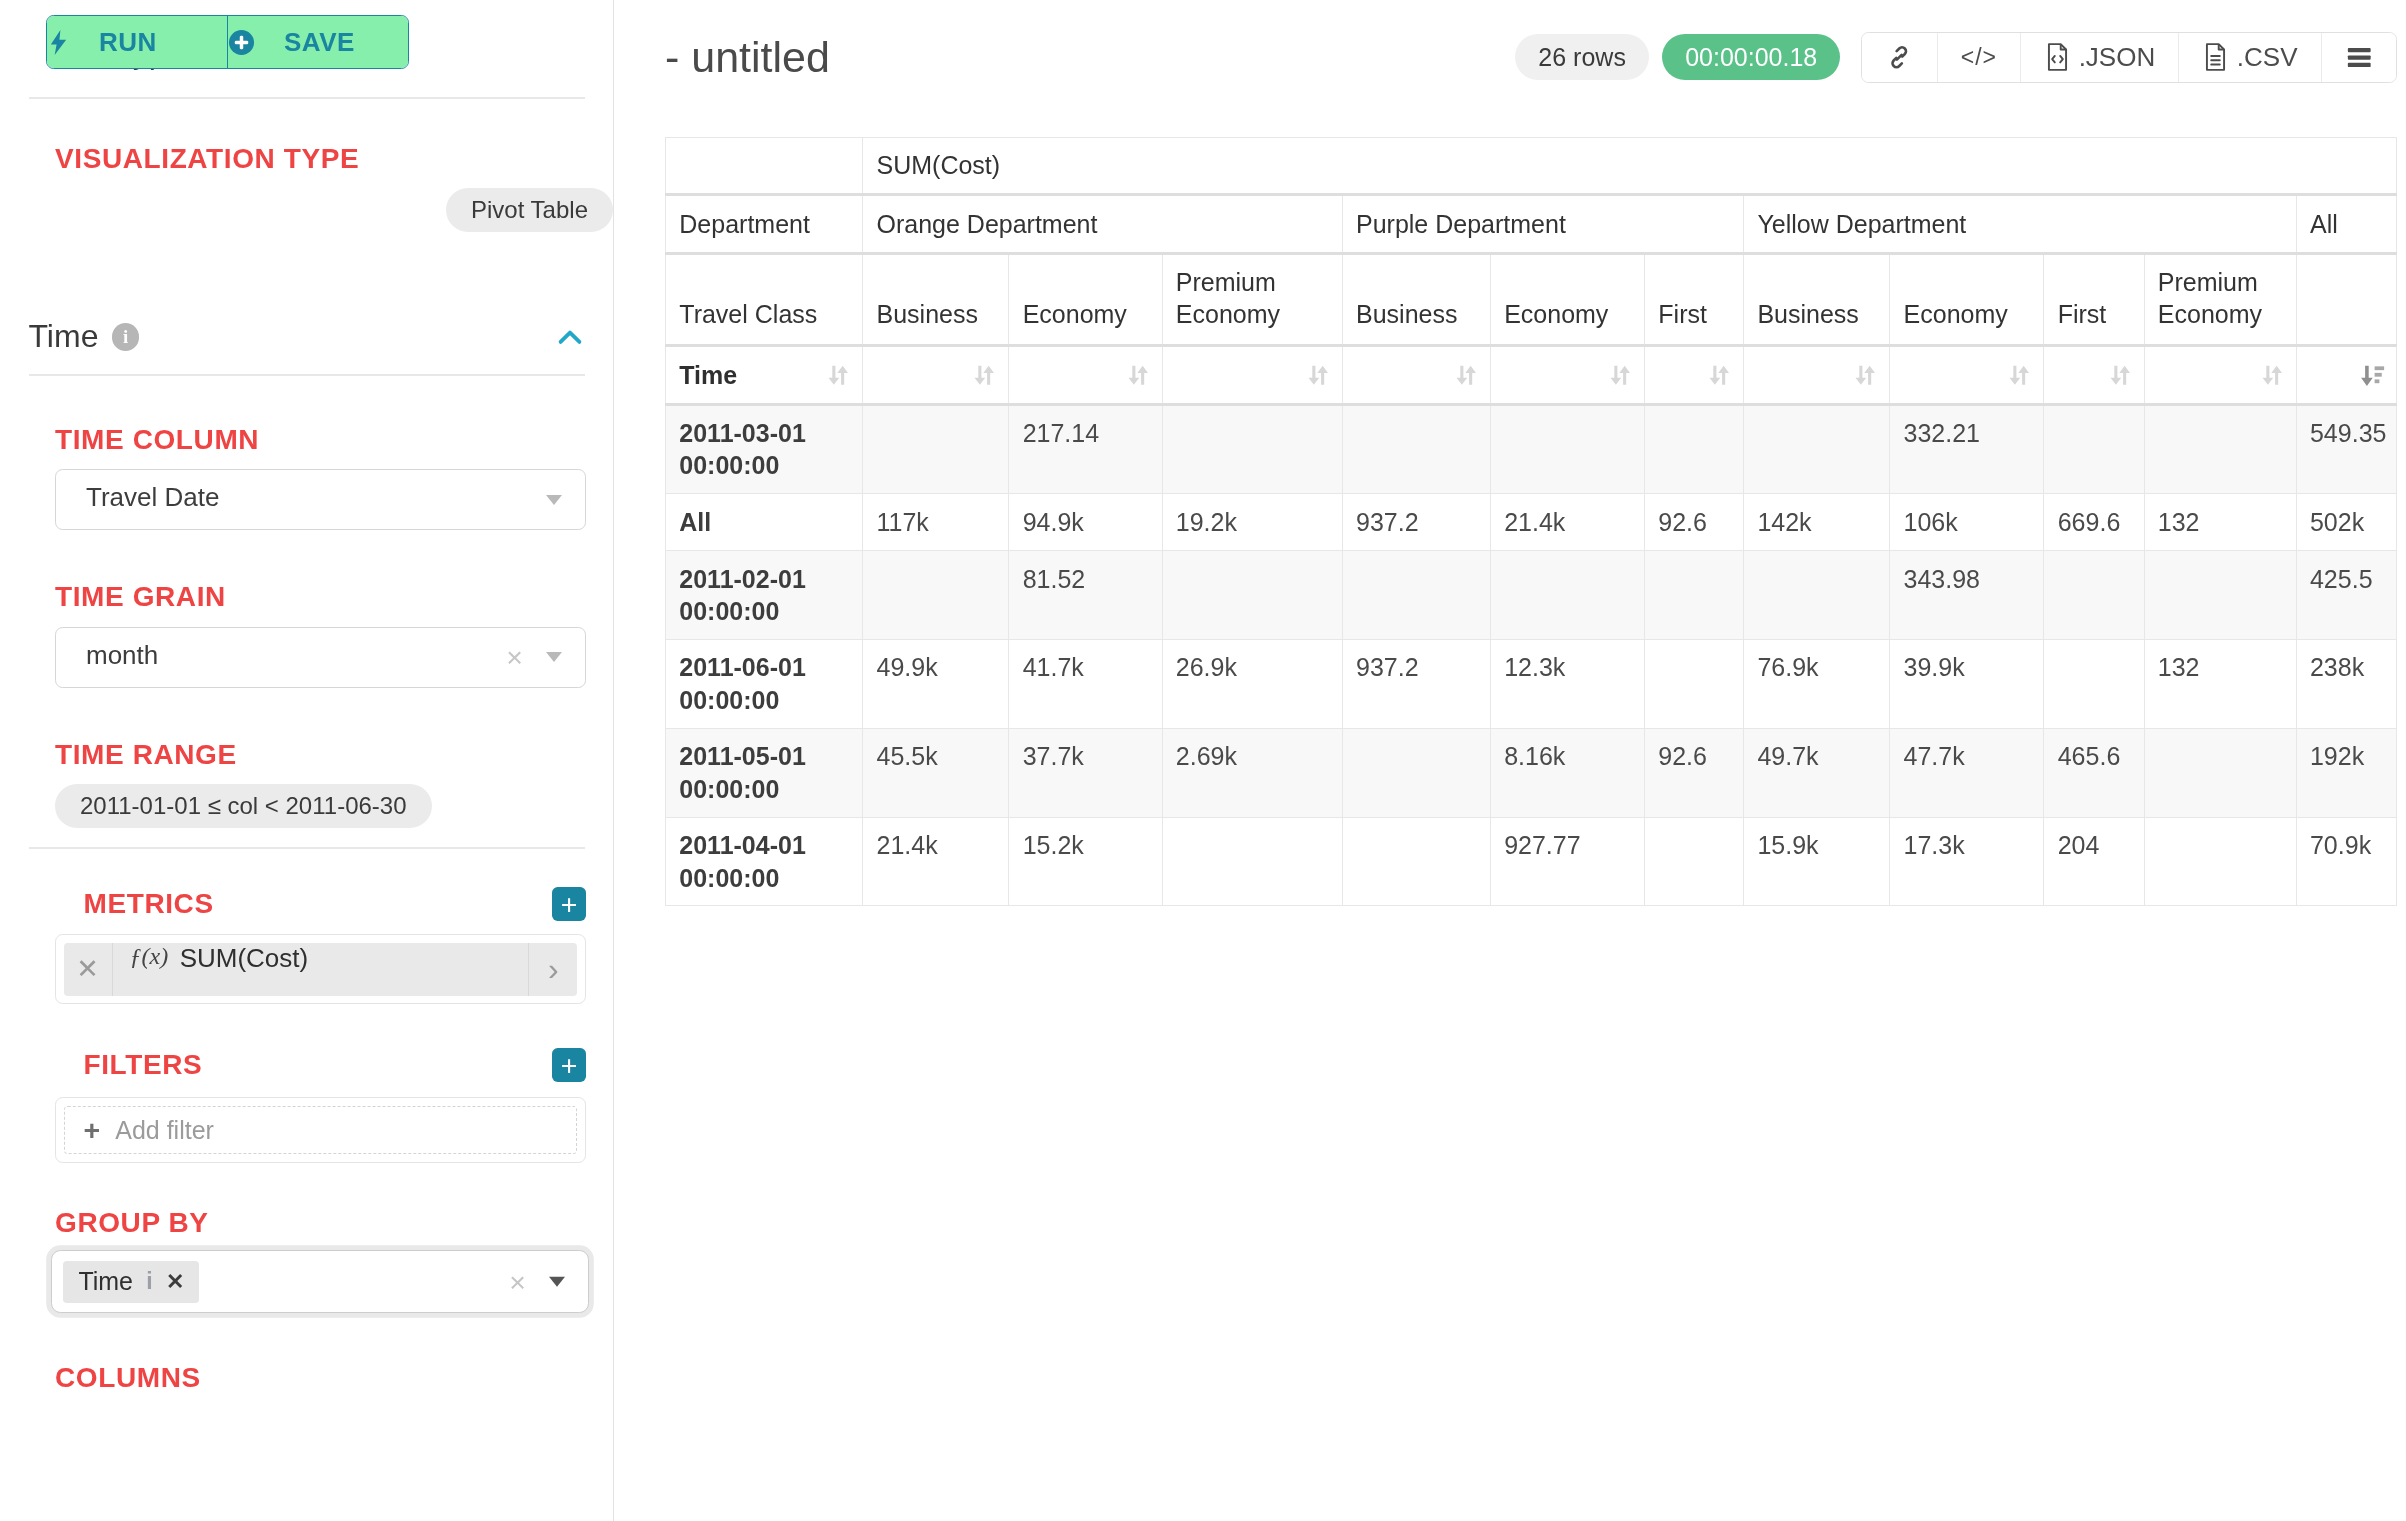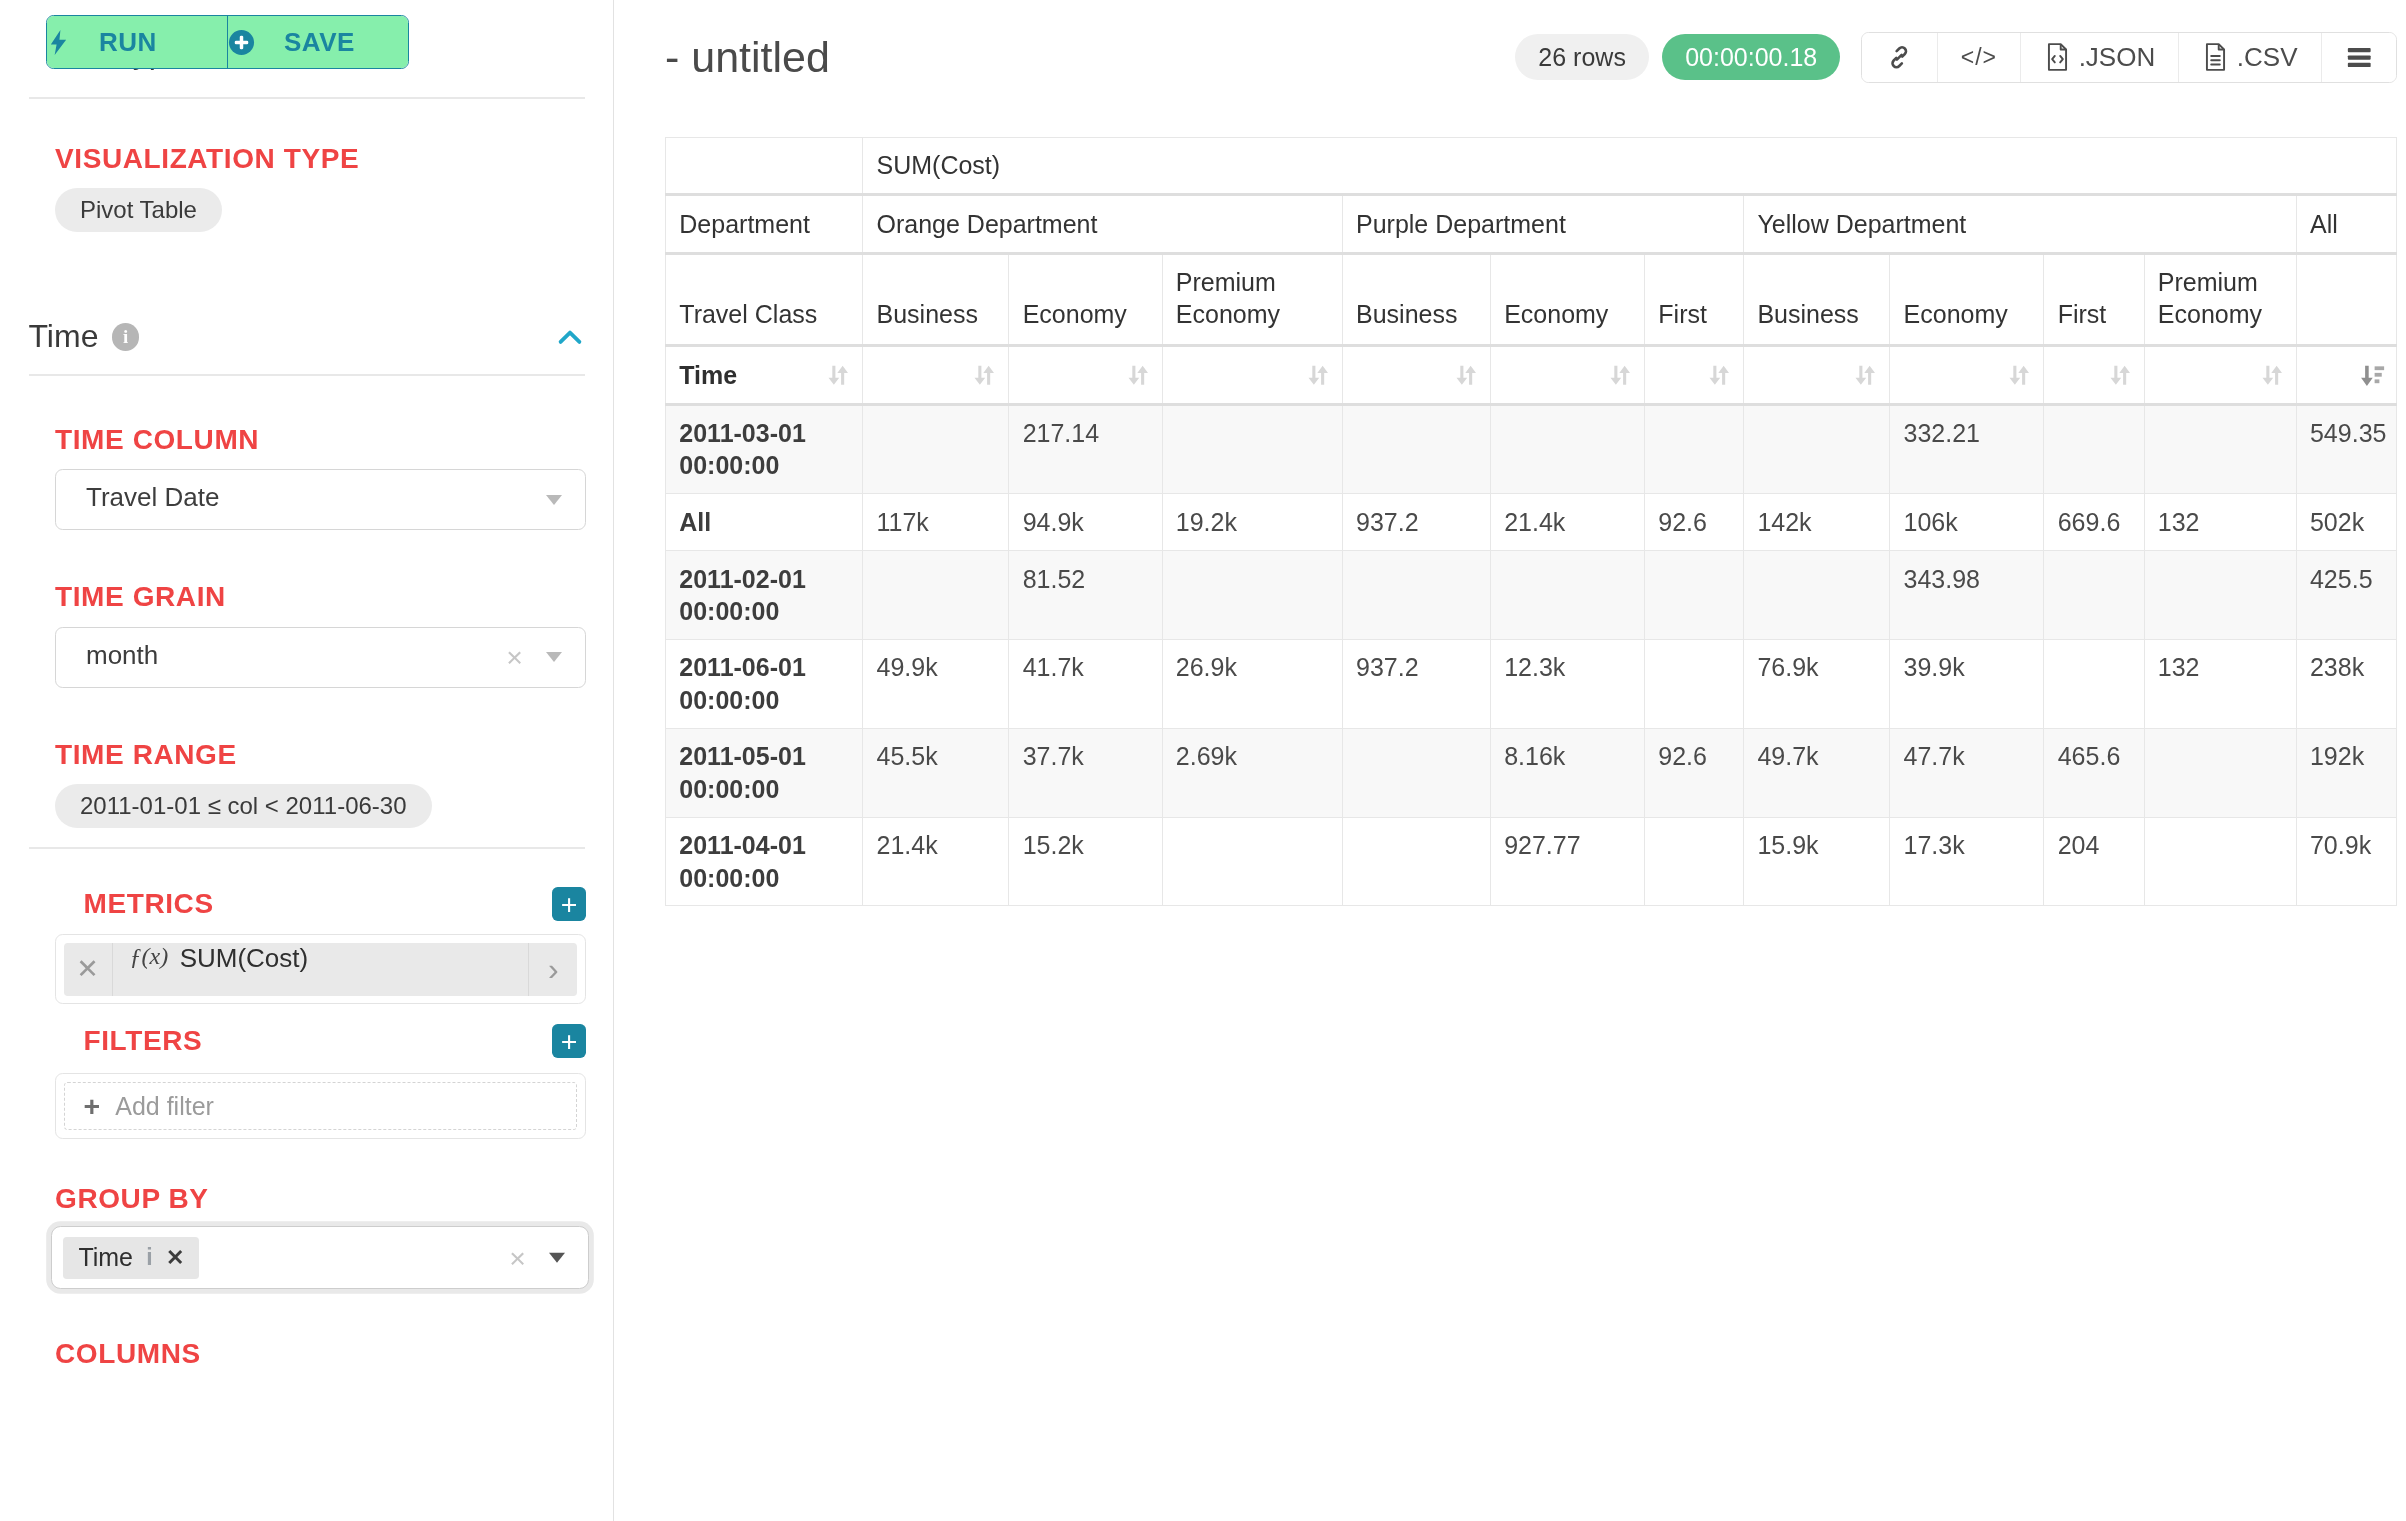--- a/index.html
+++ b/index.html
@@ -75,21 +75,21 @@
     border:1.9px solid #cdcdcd; border-radius:9.5px; box-shadow:0 0 0 4.8px #e9e9e9; background:#fff;
     display:flex; align-items:center; padding:0 105px 0 11.4px; }
   .box-controls { position:absolute; right:23px; top:50%; transform:translateY(-50%);
     display:flex; align-items:center; gap:23px; }
   .options-note { margin:17px 0 0 34px; font-size:25px; color:#a9a9a9; }
 
   .mt-vz { margin-top:40px; } .mt-pill { margin-top:13.3px; }
   .mt-section { margin-top:86px; } .mt-divider { margin-top:19px; }
   .mt-label1 { margin-top:48px; } .mt-label2 { margin-top:51px; }
   .mt-query { margin-top:76px; } .mt-metrics { margin-top:38px; }
-  .mt-filters { margin-top:20px; } .mt-gb { margin-top:44px; } .mt-cols { margin-top:49px; }
+  .mt-filters { margin-top:44px; } .mt-gb { margin-top:44px; } .mt-cols { margin-top:49px; }
 
   
   .main { flex:1; padding:19px 13.3px 0 51px; }
   .main-header { display:flex; align-items:center; height:76px; }
   .chart-title { font-size:43px; font-weight:500; color:#4a4a4a; }
   .badge { display:inline-flex; align-items:center; height:46px; padding:0 23px; border-radius:23px;
     font-size:25px; }
   .badge-rows { background:#f0f0f0; color:#3a3a3a; margin-left:auto; }
   .badge-timer { background:#5ac189; color:#fff; margin-left:13.3px; }
   .icon-group { display:flex; align-items:stretch; height:51px; border:1.9px solid #e0e0e0;
@@ -145,21 +145,21 @@
 
     <div class="chart-type-row">
       <div class="chart-type-heading">Chart Type</div>
       <svg class="chart-type-chevron" viewBox="0 0 34 30">
           <path d="M7 20 L17 10 L27 20" fill="none" stroke="#20a7c9" stroke-width="4" stroke-linecap="round" stroke-linejoin="round"></path>
         </svg>
       <div class="sb-divider"></div>
     </div>
 
     <div class="ctl-label mt-vz">VISUALIZATION TYPE</div>
-    <div style="margin-left:55px;" class="mt-pill">
+    <div style="margin-left:55px;text-align:right;" class="mt-pill">
       <span class="pill">Pivot Table</span>
     </div>
 
     <div class="section-head mt-section">
       <span class="section-title">Time</span>
       <span class="info-badge">i</span>
       <svg class="chev-up" viewBox="0 0 34 30">
           <path d="M7 20 L17 10 L27 20" fill="none" stroke="#20a7c9" stroke-width="4" stroke-linecap="round" stroke-linejoin="round"></path>
         </svg>
     </div>

